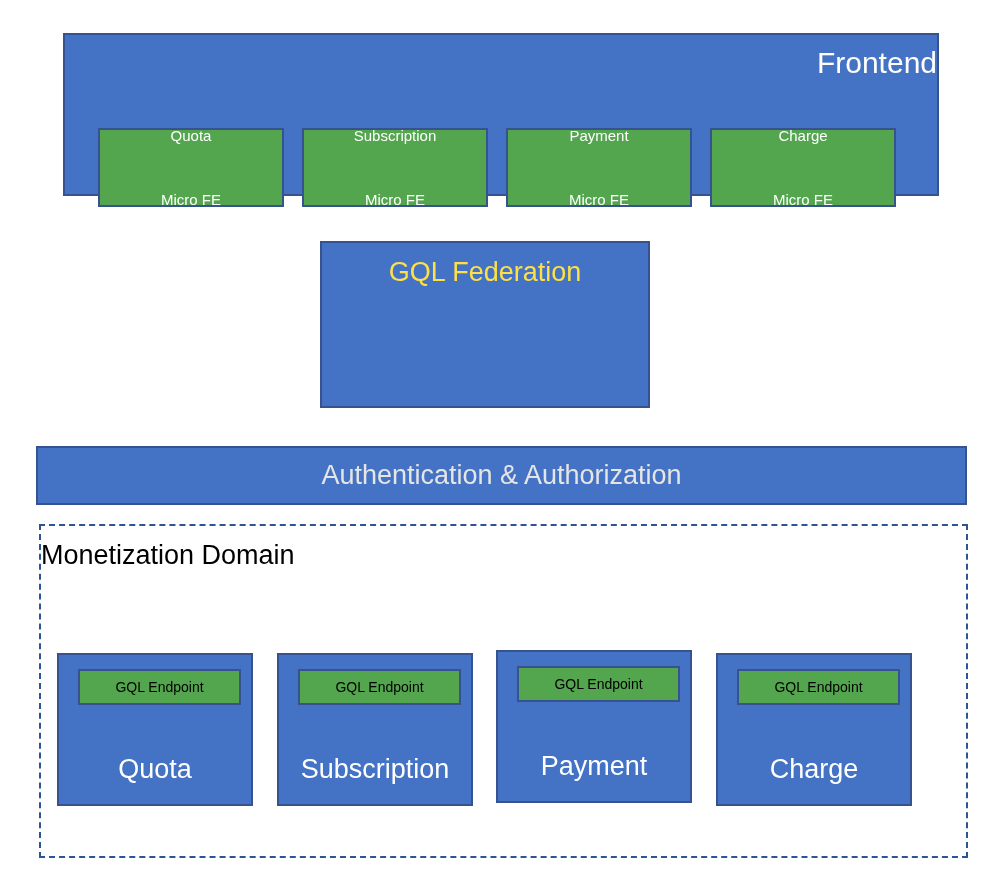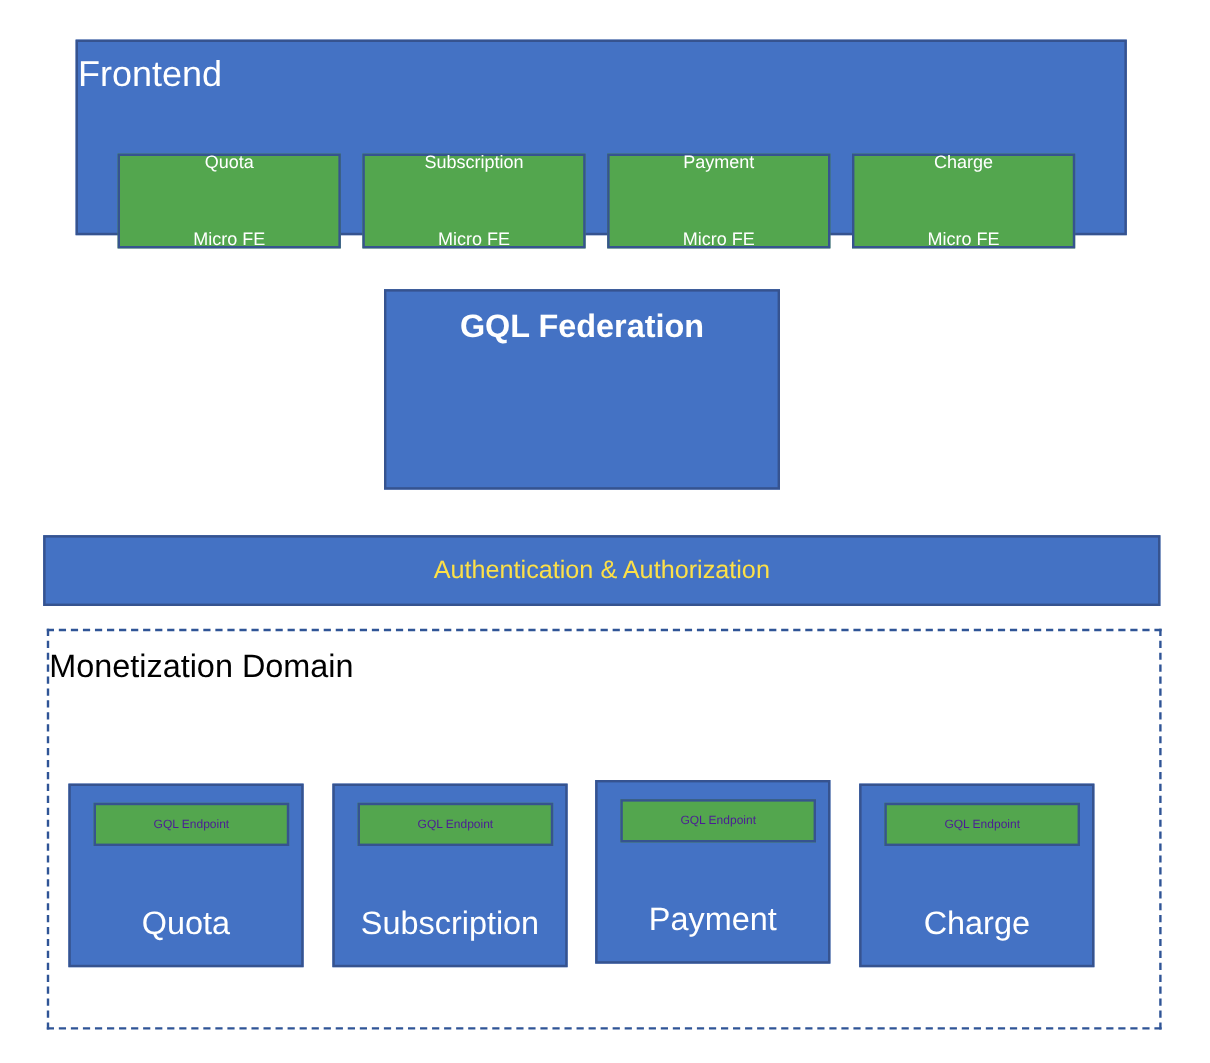--- a/index.html
+++ b/index.html
@@ -52,21 +52,21 @@
     left: 63px;
     top: 33px;
     width: 876px;
     height: 163px;
   }
   #frontend-title {
     position: absolute;
     left: 0;
     top: 11px;
     width: 100%;
-    text-align: left;
+    text-align: right;
     font-size: 30px;
     color: #ffffff;
   }
   .micro-fe {
     top: 93px;
     width: 186px;
     height: 79px;
     font-size: 15px;
   }
   .micro-fe .line1 { display: block; }
@@ -79,37 +79,36 @@
     width: 330px;
     height: 167px;
   }
   #gql-federation-title {
     position: absolute;
     left: 0;
     top: 14px;
     width: 100%;
     text-align: center;
     font-size: 27px;
-    color: #ffffff;
-    font-weight: bold;
+    color: #fde047;
   }
 
   
   #auth-box {
     left: 36px;
     top: 446px;
     width: 931px;
     height: 59px;
     display: flex;
     align-items: center;
     justify-content: center;
   }
   #auth-title {
-    font-size: 21px;
-    color: #fde047;
+    font-size: 27px;
+    color: #e5e5e5;
   }
 
   
   #domain-box {
     position: absolute;
     left: 39px;
     top: 524px;
     width: 929px;
     height: 334px;
     border: 2px dashed #2F5496;
@@ -128,22 +127,22 @@
 
   
   .service-box {
     position: absolute;
   }
   .service-endpoint {
     position: absolute;
     background: #53A64E;
     border: 2px solid #36538F;
     box-sizing: border-box;
-    color: #4c1d95;
-    font-size: 10px;
+    color: #000000;
+    font-size: 14px;
     display: flex;
     align-items: center;
     justify-content: center;
     white-space: nowrap;
   }
   .service-name {
     position: absolute;
     left: 0;
     width: 100%;
     text-align: center;

